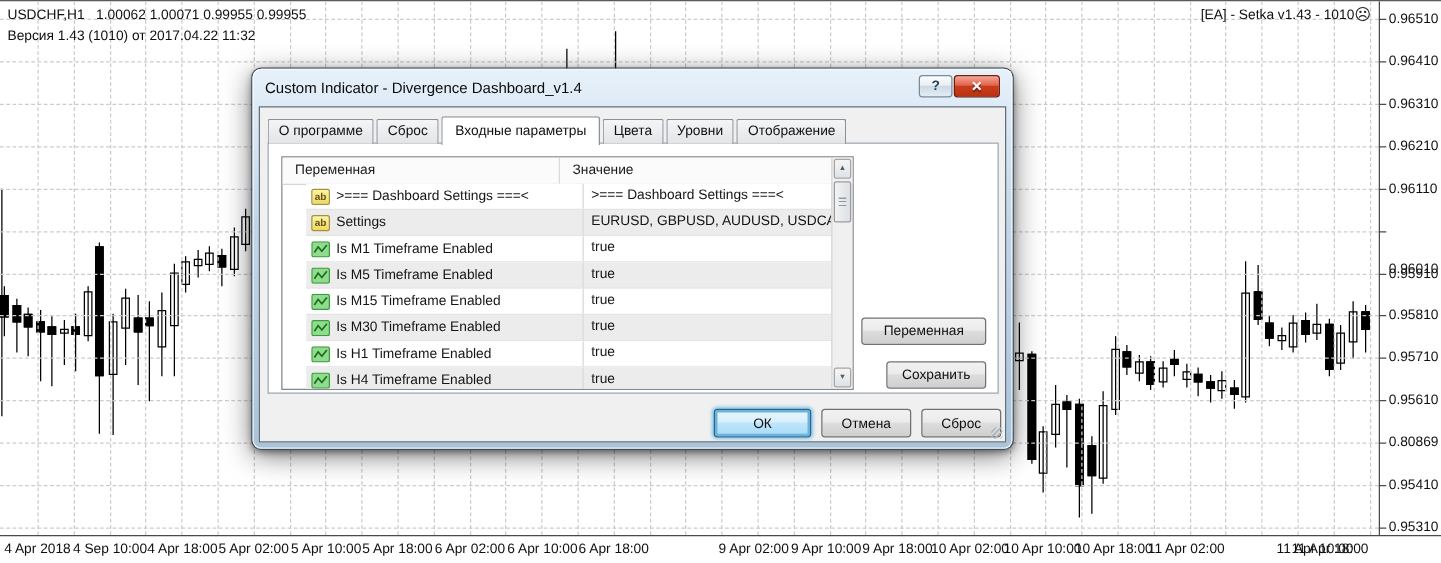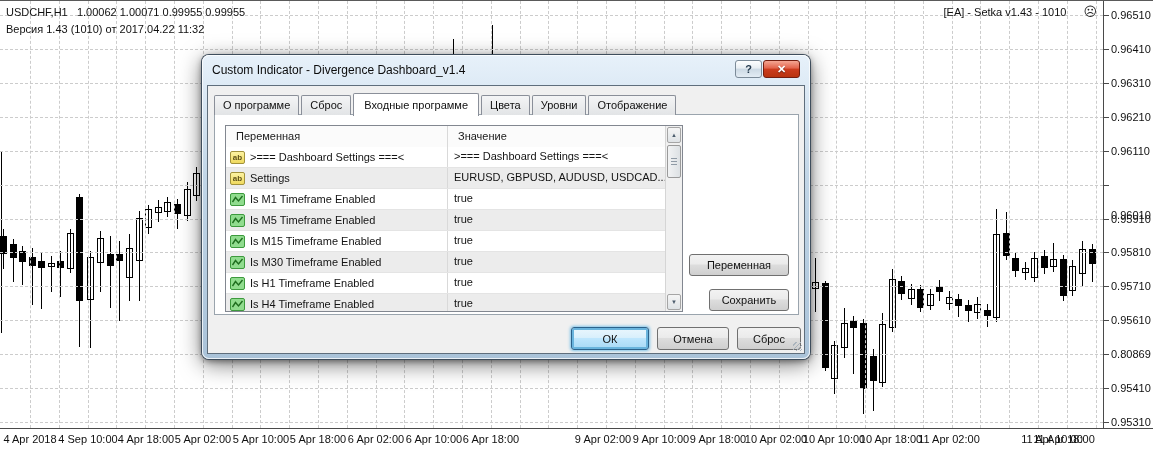--- a/index.html
+++ b/index.html
@@ -12,21 +12,21 @@
   .axisv{position:absolute;left:1103px;top:0;width:1px;height:427px;background:#4a4a4a;}
   .axish{position:absolute;left:0;top:427px;width:1153px;height:1px;background:#4a4a4a;}
   .ptick{position:absolute;left:1103px;width:6px;height:1px;background:#4a4a4a;}
   .plabel{position:absolute;left:1111px;font-size:11px;color:#101010;white-space:nowrap;}
   .tlabel{position:absolute;top:432px;font-size:11px;color:#101010;transform:translateX(-50%);white-space:nowrap;}
   .wick{position:absolute;width:1px;background:#000;}
   .cbody{position:absolute;width:7px;border:1px solid #000;box-sizing:border-box;}
   .cbody.b{background:#000;} .cbody.w{background:#fff;}
   .quote{position:absolute;left:6px;top:5px;font-size:11px;color:#101010;white-space:pre;}
   .version{position:absolute;left:6px;top:22px;font-size:11px;color:#101010;}
-  .ealine{position:absolute;top:4px;right:56px;font-size:11px;color:#101010;display:flex;align-items:center;gap:17px;}
+  .ealine{position:absolute;top:4px;right:56px;font-size:11px;color:#101010;display:flex;align-items:center;gap:0;}
   .smiley{font-size:13px;line-height:13px;color:#222;}
   
   #dialog{position:absolute;left:202px;top:54px;width:608px;height:304px;z-index:10;border-radius:7px;
     background:linear-gradient(180deg,#e7f1fa 0%,#c2d6e7 40%,#aac3d9 100%);
     box-shadow:0 0 0 1px #3e4d5c,0 5px 22px rgba(0,0,0,.55),0 2px 6px rgba(0,0,0,.45),inset 0 0 0 1px rgba(255,255,255,.75);}
   .titlebar{position:absolute;left:0;top:0;width:100%;height:30px;}
   .dtitle{position:absolute;left:10px;top:8px;font-size:12px;color:#0c0c0c;white-space:nowrap;}
   .capbtn{position:absolute;top:5px;height:18px;border-radius:3px;font-size:11px;font-weight:bold;
     display:flex;align-items:center;justify-content:center;box-sizing:border-box;cursor:default;}
   .helpbtn{right:48px;width:27px;border:1px solid #7c8b99;color:#243a4e;
@@ -40,21 +40,21 @@
     border-radius:2px 2px 0 0;background:linear-gradient(180deg,#f4f5f6,#e2e4e6);position:relative;}
   .tab.active{background:#fff;padding:5px 10px 5px;margin-bottom:-1px;z-index:4;}
   .pane{position:absolute;left:6px;top:28px;width:585px;height:201px;background:#ffffff;border:1px solid #9aa4ad;box-sizing:border-box;z-index:2;}
   
   .ptable{position:absolute;left:10px;top:10px;width:458px;height:187px;border:1px solid #828790;box-sizing:border-box;background:#fff;overflow:hidden;}
   .thead{display:flex;height:21px;border-bottom:1px solid #d5d5d5;background:#fbfbfb;}
   .thead .hc{font-size:11px;color:#1a1a1a;padding:4px 0 0 10px;box-sizing:border-box;}
   .hc1{width:222px;border-right:1px solid #d9d9d9;}
   .hc2{flex:1;}
   .prows{position:absolute;left:0;top:21px;right:17px;bottom:0;}
-  .prow{display:flex;height:20px;border-bottom:1px solid #e4e4e4;background:#fff;}
+  .prow{display:flex;height:20px;border-bottom:1px solid #e4e4e4;background:#fff;margin-left:19px;}
   .prow:nth-child(even){background:#ececec;}
   .pname{width:222px;border-right:1px solid #d9d9d9;box-sizing:border-box;display:flex;align-items:center;overflow:hidden;}
   .pval{flex:1;font-size:11px;color:#141414;padding:3px 0 0 6px;white-space:nowrap;overflow:hidden;}
   .pname .txt{font-size:11px;color:#141414;white-space:nowrap;}
   .picon{width:15px;height:13px;margin:0 5px 0 4px;flex:0 0 auto;position:relative;}
   .icab{display:none;width:15px;height:13px;background:linear-gradient(180deg,#fdf3a2,#efd95e);border:1px solid #a2923b;border-radius:2px;
     box-sizing:border-box;font-size:8px;font-weight:bold;color:#5f521a;text-align:center;line-height:11px;}
   .icseries{display:none;width:15px;height:13px;}
   .prow.ic-ab .icab{display:block;}
   .prow.ic-series .icseries{display:block;}
@@ -303,21 +303,21 @@
       <span class="dtitle">Custom Indicator - Divergence Dashboard_v1.4</span>
       <span class="capbtn helpbtn">?</span>
       <span class="capbtn closebtn">
           <span>✕</span>
         </span>
     </div>
     <div class="client">
       <div class="tabs">
         <span class="tab">О программе</span>
         <span class="tab">Сброс</span>
-        <span class="tab active">Входные программе</span>
+        <span class="tab active">Входные параметры</span>
         <span class="tab">Цвета</span>
         <span class="tab">Уровни</span>
         <span class="tab">Отображение</span>
       </div>
       <div class="pane">
         <div class="ptable">
           <div class="thead">
             <div class="hc hc1">Переменная</div>
             <div class="hc hc2">Значение</div>
           </div>

